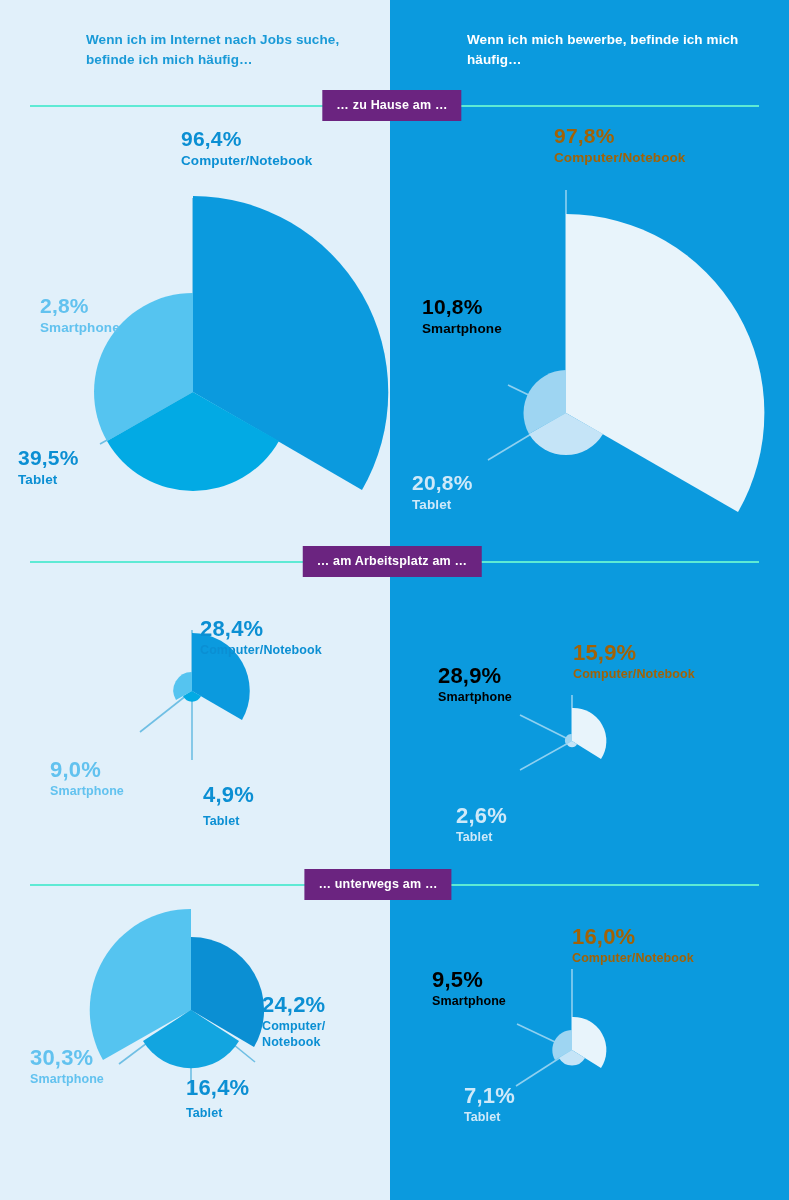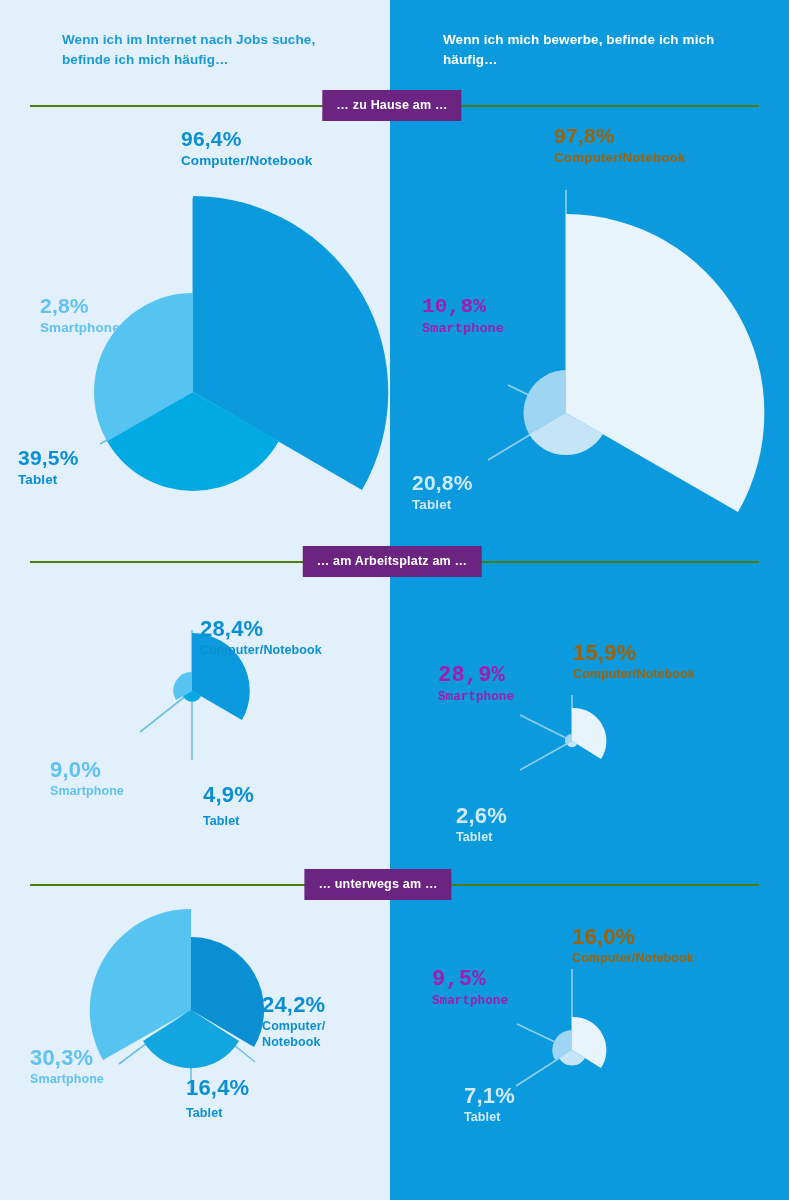--- a/index.html
+++ b/index.html
@@ -11,25 +11,26 @@
     position:relative;
   }
   #stage{position:absolute;left:0;top:0;width:789px;height:1200px;}
   .panel{position:absolute;top:0;height:1200px;}
   #panel-left{left:0;width:390px;background:#e1f0fa;}
   #panel-right{left:390px;width:399px;background:#0b9ade;}
 
   .hdr{
     position:absolute;font-size:13.5px;font-weight:bold;line-height:1.45;
     letter-spacing:0.1px;
+    margin-left:24px;
   }
   #hdr-left{left:62px;top:30px;width:300px;color:#1a9ad7;}
   #hdr-right{left:443px;top:30px;width:300px;color:#ffffff;}
 
-  .divider{position:absolute;left:30px;width:729px;height:2px;background:#4d7c0f;}
+  .divider{position:absolute;left:30px;width:729px;height:2px;background:#5eead4;}
   .divider .chip{
     position:absolute;top:-15px;
     background:#6b2480;color:#fff;
     font-size:12.5px;font-weight:bold;letter-spacing:0.2px;
     padding:8px 14px 9px 14px;white-space:nowrap;
     transform:translateX(-50%);
   }
   #div-1{top:105px;}
   #div-2{top:561px;}
   #div-3{top:884px;}
@@ -45,21 +46,21 @@
   .lbl .nm{display:block;font-size:13.5px;font-weight:bold;margin-top:3px;letter-spacing:0.1px;}
   .lbl.sm .pct{font-size:22px;}
   .lbl.sm .nm{font-size:12.5px;}
 
   
   .c-comp{color:#0b8fd3;}
   .c-phone{color:#62c2ef;}
   
   .r-comp{color:#a16207;}
   .r-tab{color:#cfe9f9;}
-  .r-phone{color:#a21caf;font-family:Liberation Mono, monospace;}
+  .r-phone{color:#000000;}
 </style>
 </head>
 <body>
 
 <div id="stage">
 
   <div class="panel" id="panel-left"></div>
   <div class="panel" id="panel-right"></div>
 
   <div class="hdr" id="hdr-left">Wenn ich im Internet nach Jobs suche, befinde ich mich häufig…</div>

